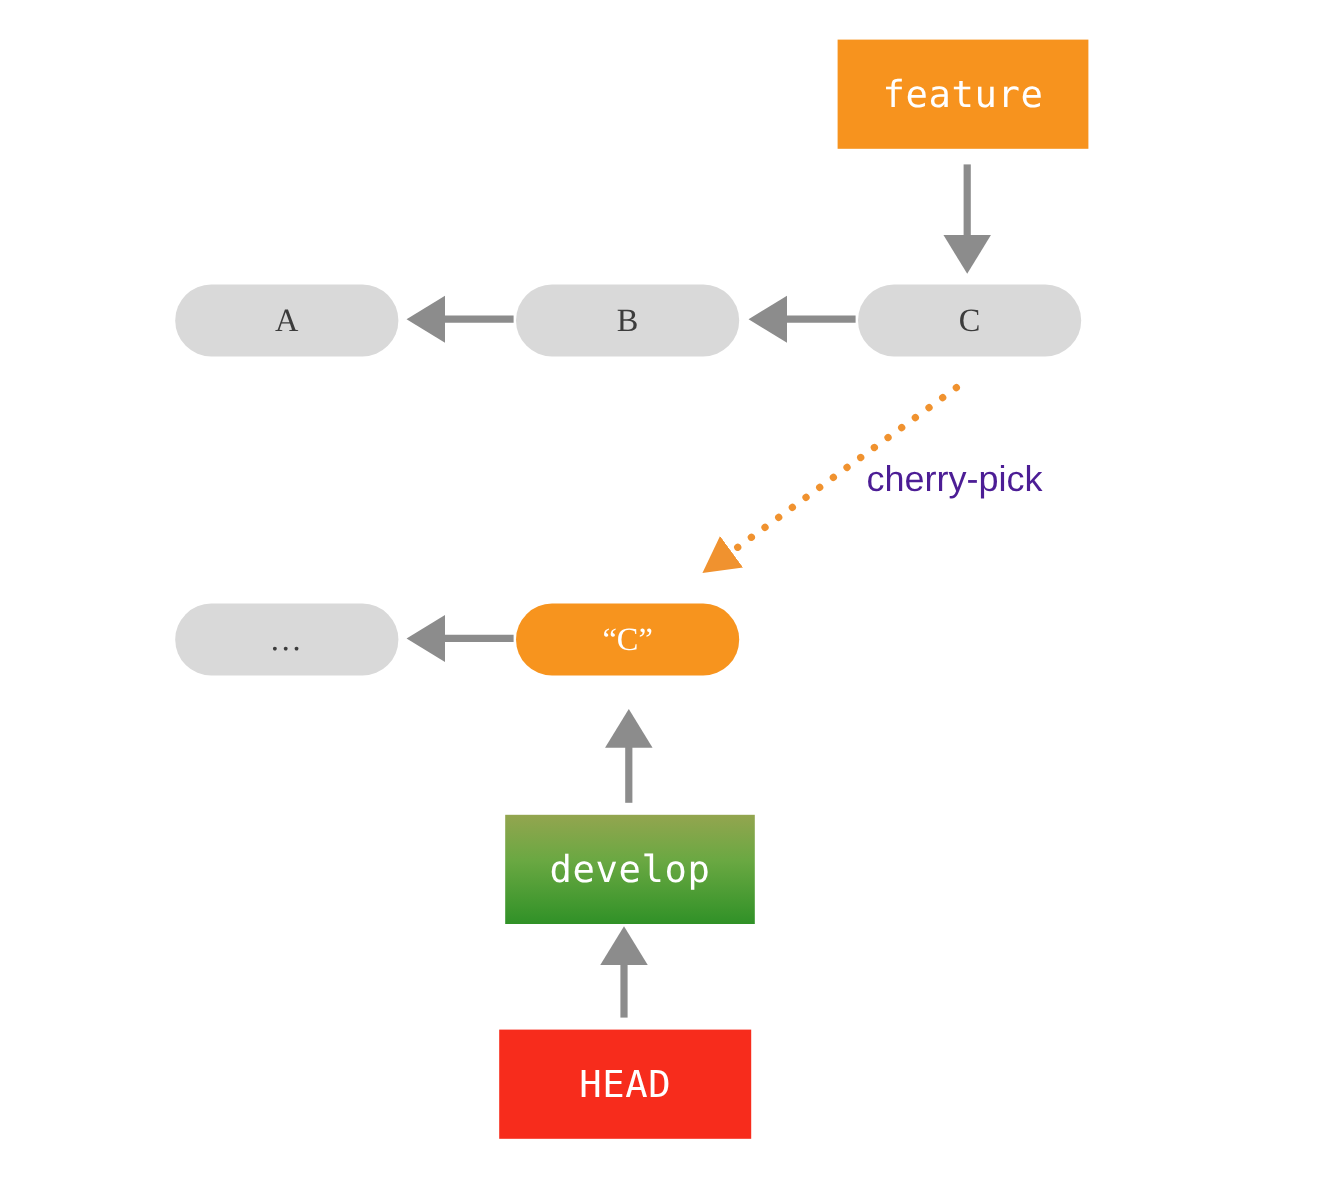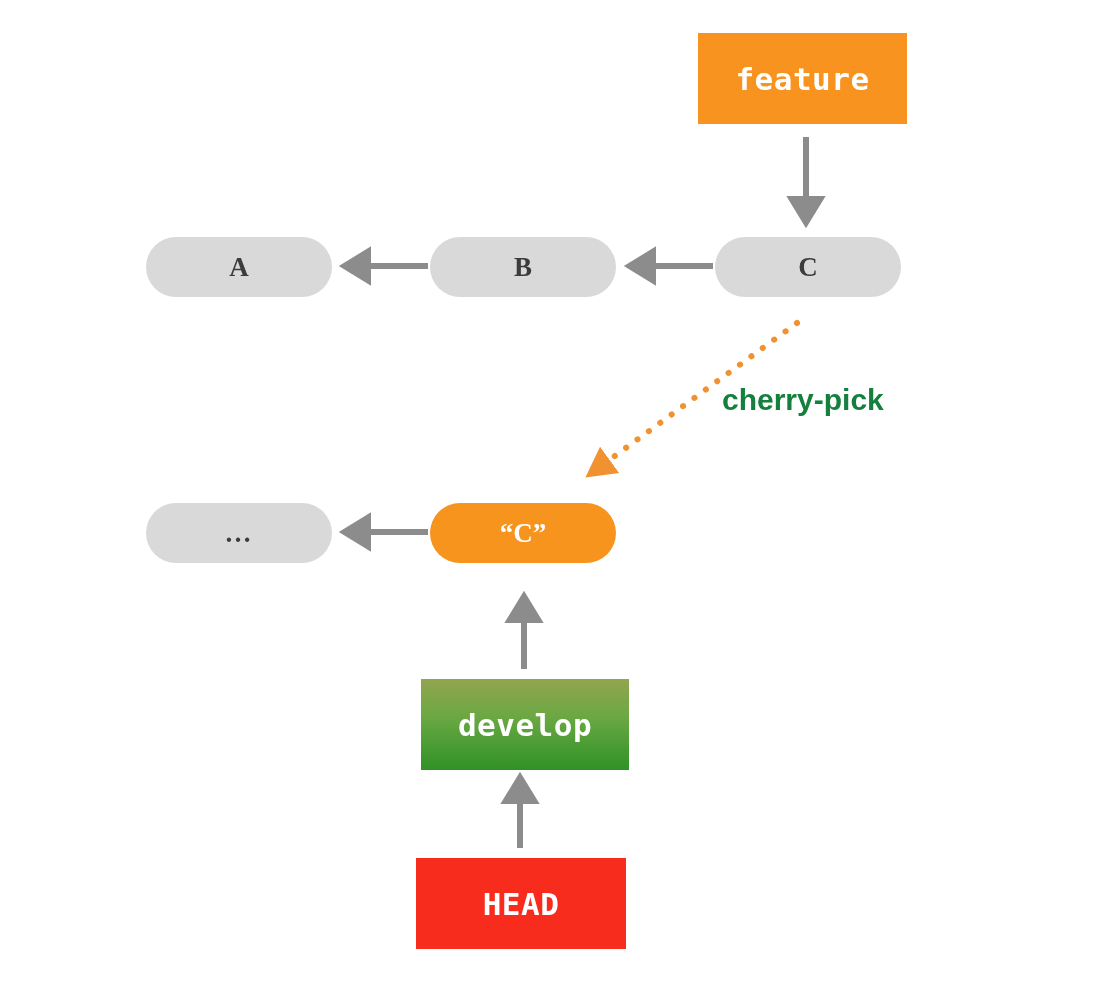--- a/index.html
+++ b/index.html
@@ -14,21 +14,20 @@
     font-family: "Liberation Sans", sans-serif;
     overflow: hidden;
   }
 
   #diagram {
     position: absolute;
     left: 0;
     top: 0;
     width: 1102px;
     height: 1000px;
-    font-weight: bold;
   }
 
   .node {
     position: absolute;
     display: flex;
     align-items: center;
     justify-content: center;
     box-sizing: border-box;
   }
 
@@ -77,21 +76,21 @@
     top: 0;
     width: 1102px;
     height: 1000px;
     pointer-events: none;
   }
 
   .cp-label {
     position: absolute;
     font-family: "Liberation Sans", sans-serif;
     font-size: 30px;
-    color: #15803d;
+    color: #4c1d95;
     white-space: nowrap;
   }
 </style>
 </head>
 <body>
 
 <div id="diagram">
 
   <svg id="arrows" viewBox="0 0 1102 1000" width="1102" height="1000" xmlns="http://www.w3.org/2000/svg">
     <defs>

